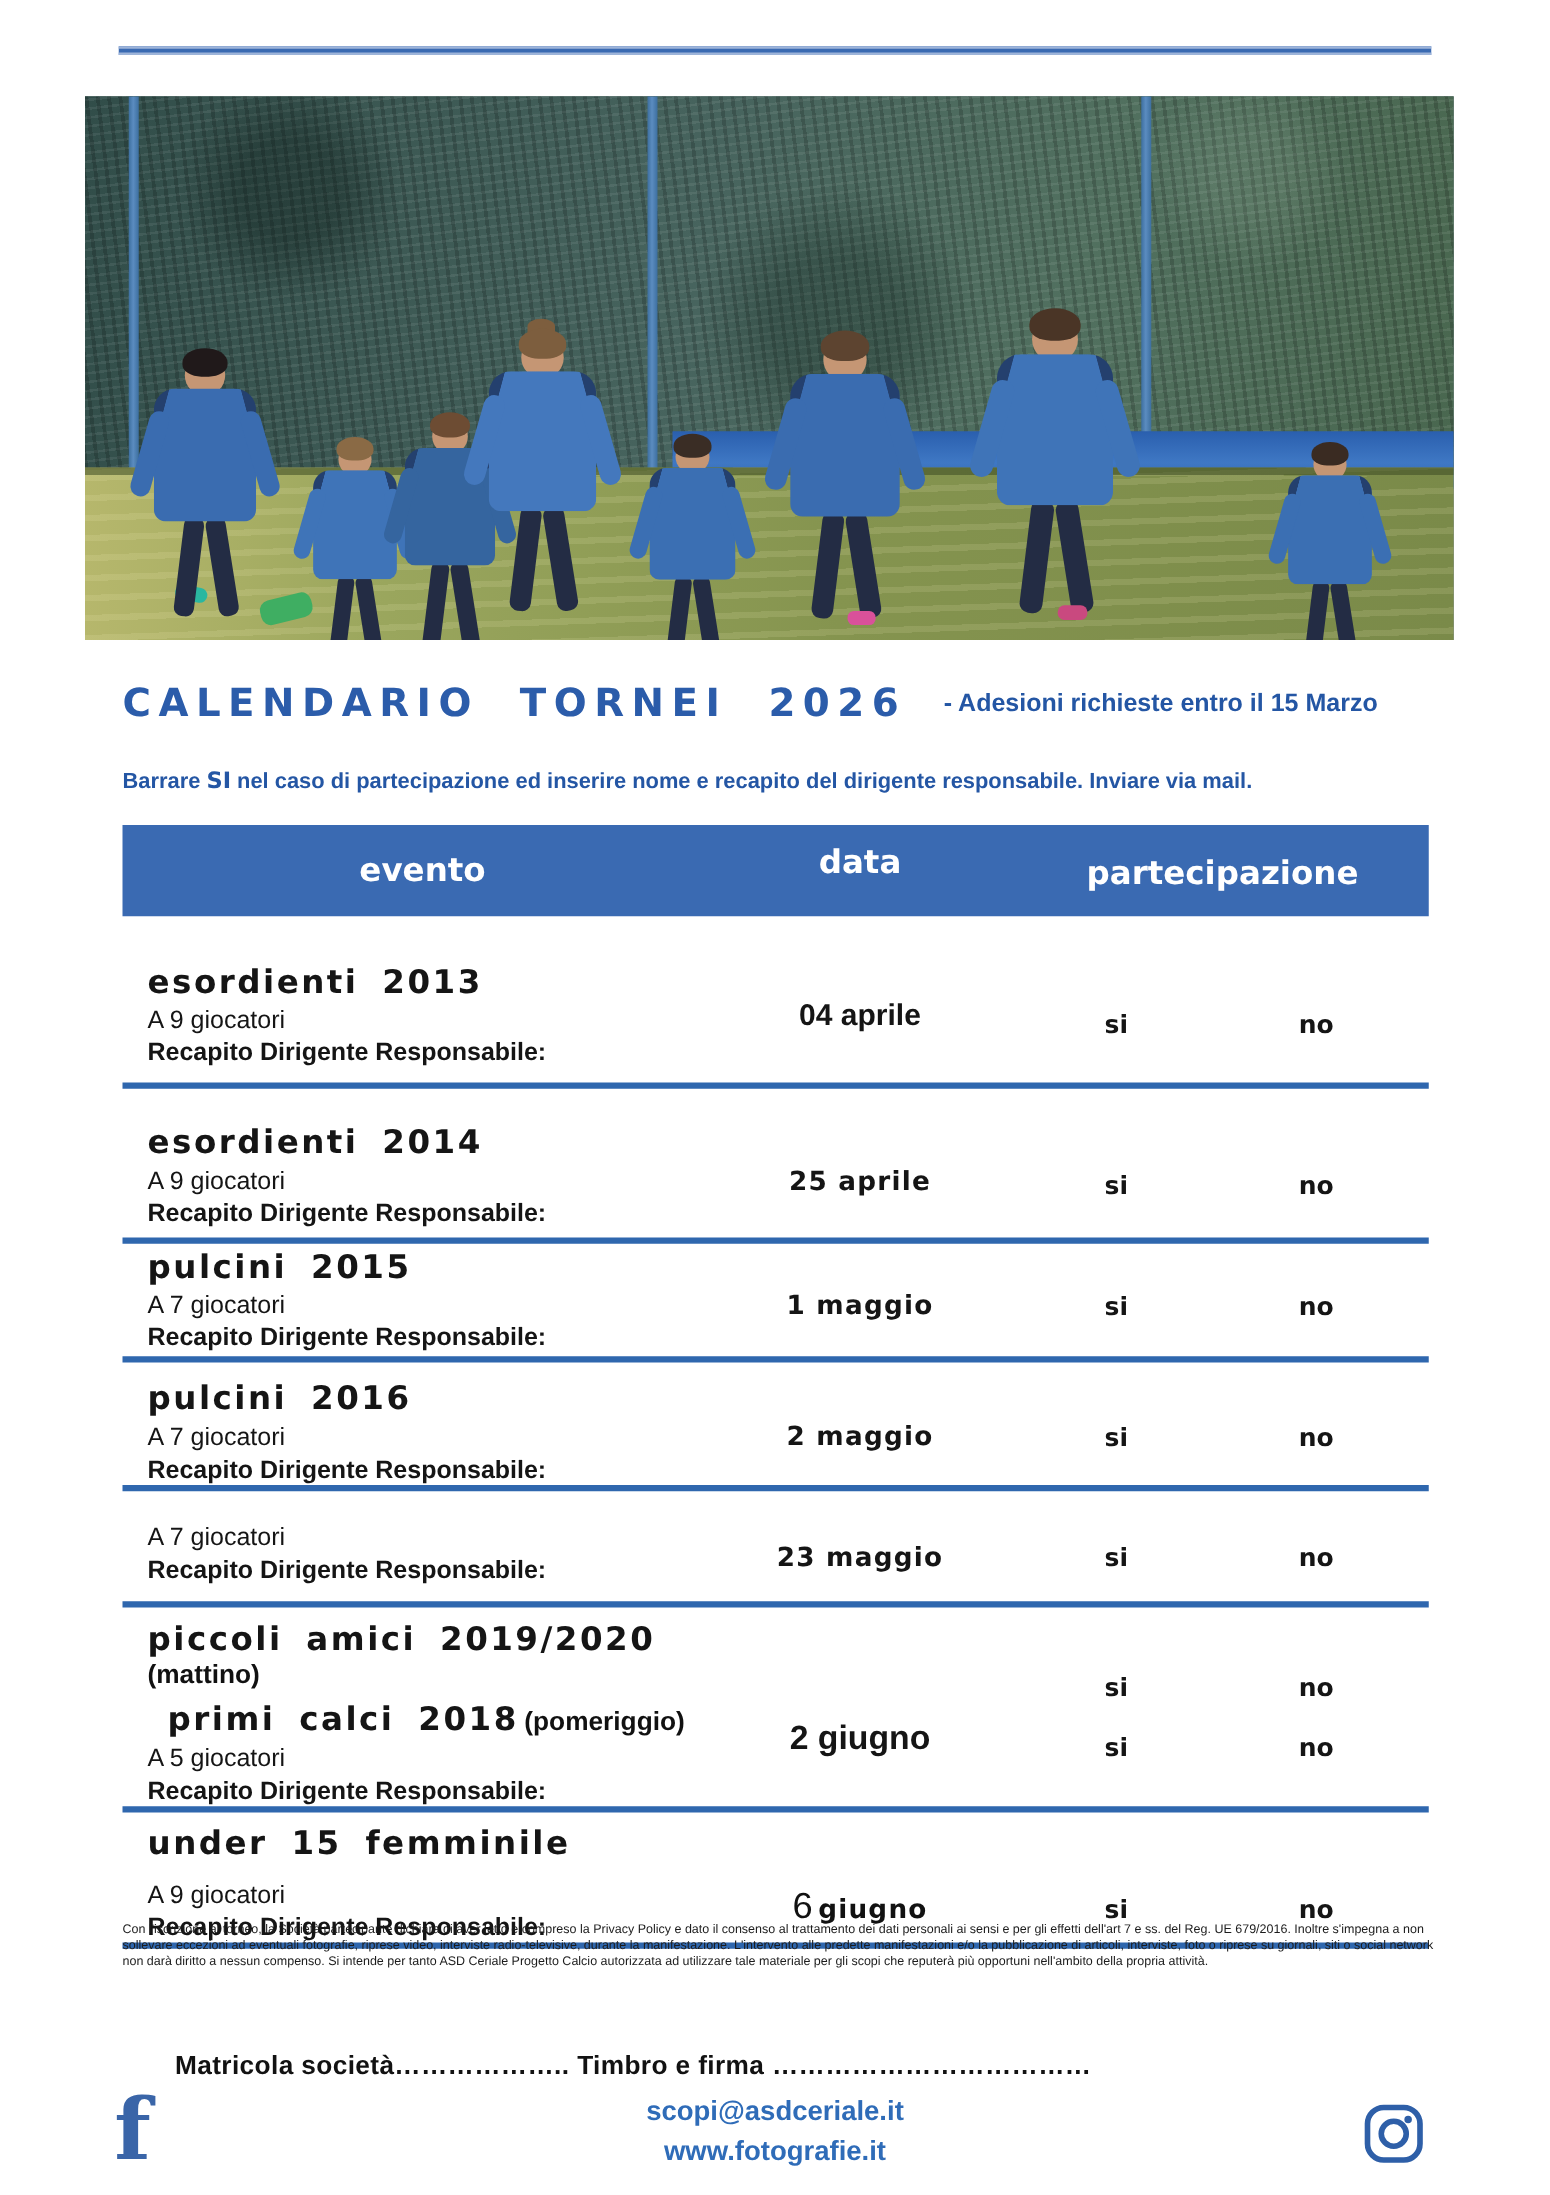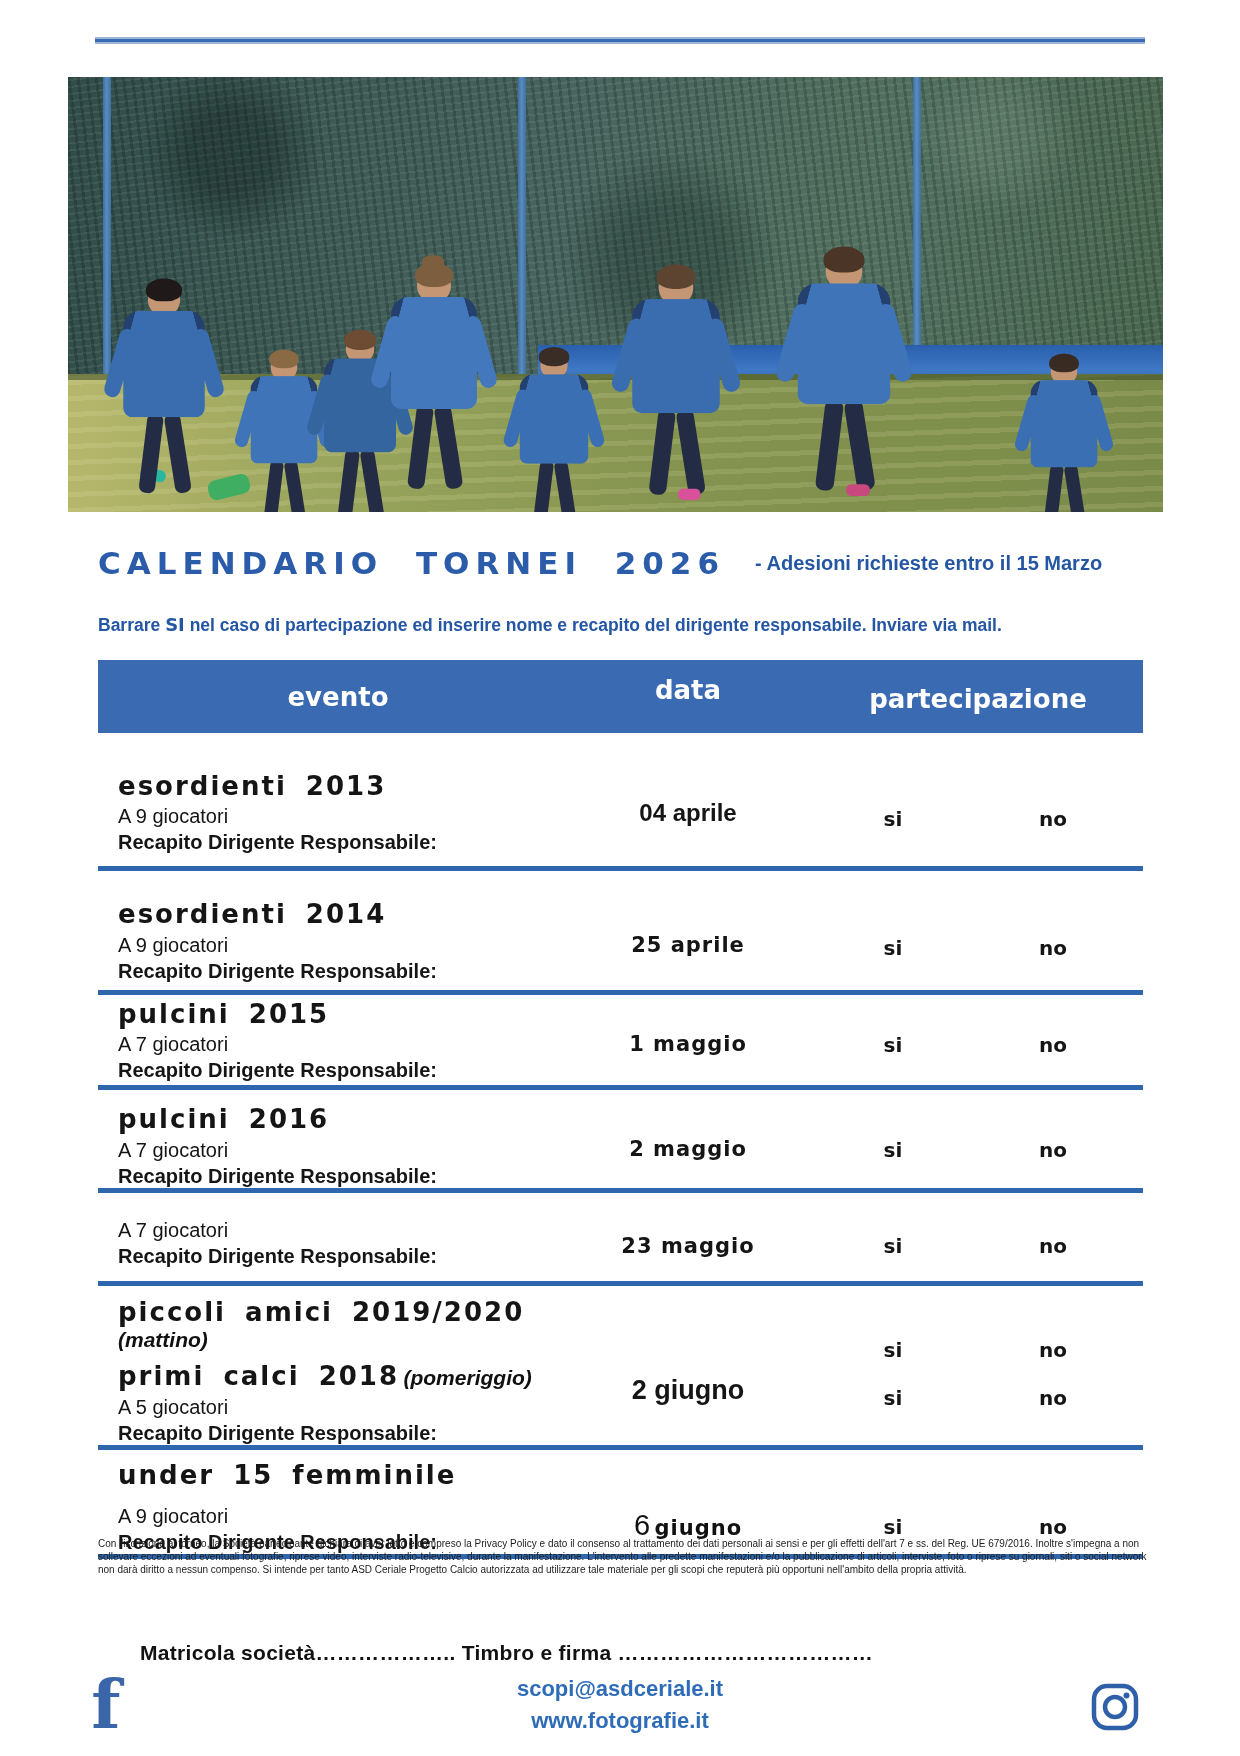--- a/index.html
+++ b/index.html
@@ -117,21 +117,21 @@
   .col-event { width:440px; }
   .col-date  { width:260px; display:flex; justify-content:center; align-items:flex-start; }
   .col-yes   { width:150px; display:flex; flex-direction:column; align-items:center; }
   .col-no    { width:170px; display:flex; flex-direction:column; align-items:center; }
 
   .event-title {
     font-family:"DejaVu Sans", sans-serif; font-weight:700; font-size:26px;
     letter-spacing:2px; word-spacing:8px; color:#151515; line-height:1.25;
   }
   .event-suffix { font-family:"Liberation Sans", sans-serif; font-weight:700;
-                  font-size:21px; letter-spacing:0; word-spacing:2px;font-style:italic; }
+                  font-size:21px; letter-spacing:0; word-spacing:2px; }
   .players { font-size:20px; margin-top:3px; color:#151515; }
   .contact { font-size:20px; font-weight:700; margin-top:3px; color:#151515; }
 
   .date { font-weight:700; color:#151515; }
   .date[data-style="narrow"]       { font-size:24px; margin-top:2px; }
   .date[data-style="wide"]         { font-family:"DejaVu Sans", sans-serif; font-size:21px; letter-spacing:1px; margin-top:8px; }
   .date[data-style="narrow-large"] { font-size:27px; margin-top:40px; }
   .date-mixed { margin-top:38px; white-space:nowrap; }
   .date-num  { font-size:29px; font-weight:400; }
   .date-word { font-family:"DejaVu Sans", sans-serif; font-size:21px; font-weight:700; letter-spacing:1px; }
@@ -340,21 +340,21 @@
       </div>
     <div class="col-no">
         <span class="opt">no</span>
       </div>
   </div>
   <div class="rule"></div>
 
   <div class="trow r6">
     <div class="col-event">
       <div class="event-line"><span class="event-title">piccoli amici 2019/2020</span> <span class="event-suffix">(mattino)</span></div>
-      <div class="event-line" style="margin-top:8px;"><span class="event-title">primi calci 2018</span> <span class="event-suffix">(pomeriggio)</span></div>
+      <div class="event-line" style="margin-top:8px;margin-left:16px;"><span class="event-title">primi calci 2018</span> <span class="event-suffix">(pomeriggio)</span></div>
       <div class="players">A 5 giocatori</div>
       <div class="contact">Recapito Dirigente Responsabile:</div>
     </div>
     <div class="col-date">
         <span class="date" data-style="narrow-large">2 giugno</span>
       </div>
     <div class="col-yes">
       <span class="opt first">si</span>
       <span class="opt second">si</span>
     </div>

